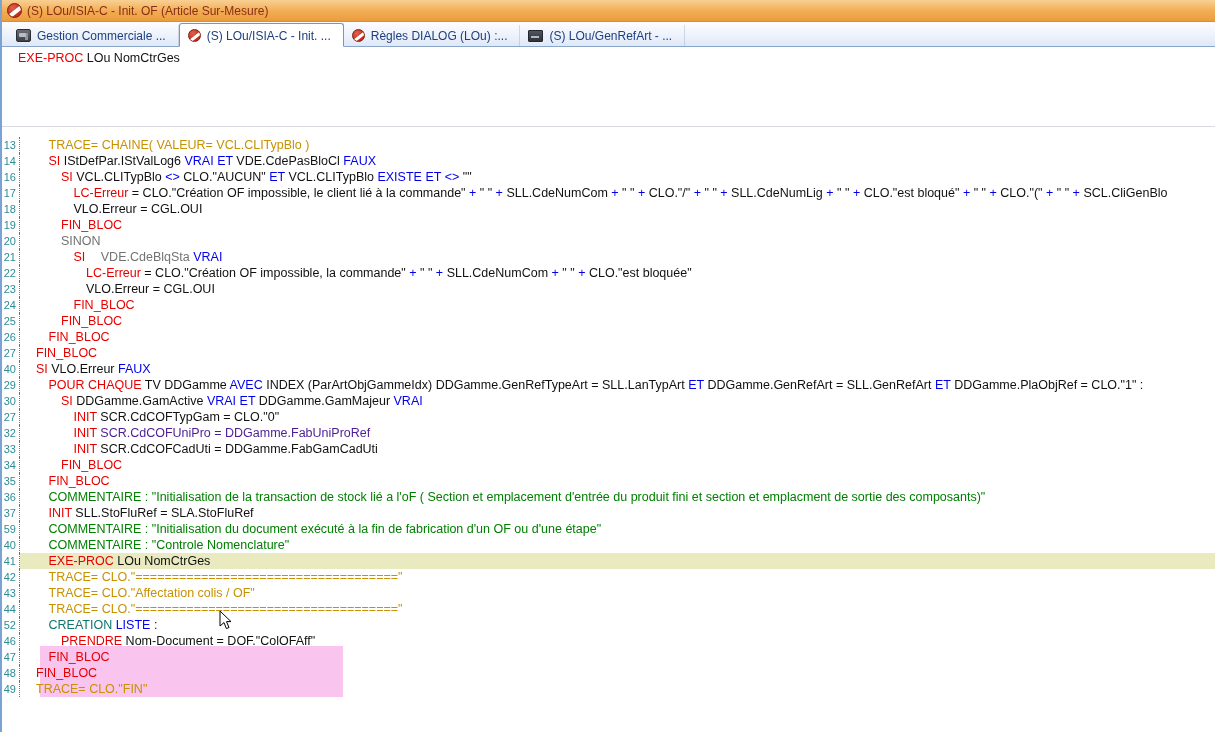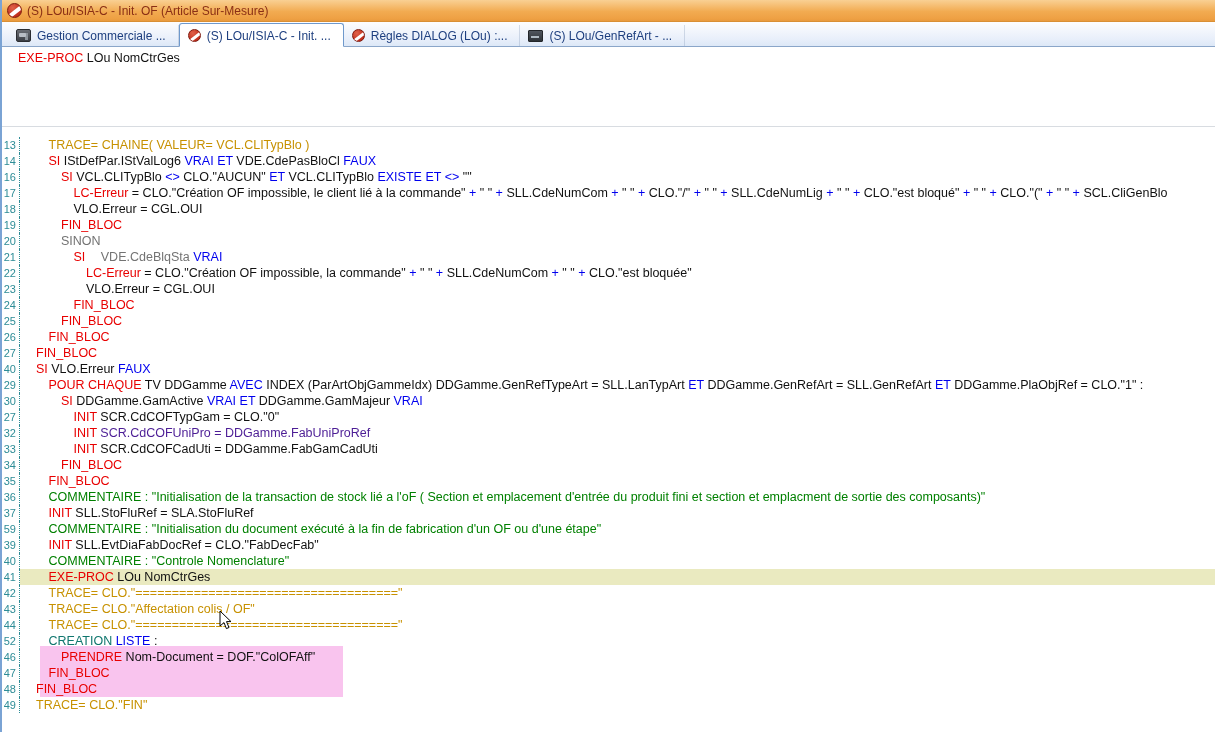--- a/index.html
+++ b/index.html
@@ -114,21 +114,20 @@
     <div class="row"><span class="lnum">29</span><span class="ltext" style="padding-left: 28.5px;"><span style="color: rgb(232, 0, 0);">POUR CHAQUE</span><span style="color: rgb(17, 17, 17);"> TV DDGamme </span><span style="color: rgb(0, 0, 238);">AVEC</span><span style="color: rgb(17, 17, 17);"> INDEX (ParArtObjGammeIdx) DDGamme.GenRefTypeArt = SLL.LanTypArt </span><span style="color: rgb(0, 0, 238);">ET</span><span style="color: rgb(17, 17, 17);"> DDGamme.GenRefArt = SLL.GenRefArt </span><span style="color: rgb(0, 0, 238);">ET</span><span style="color: rgb(17, 17, 17);"> DDGamme.PlaObjRef = CLO."1" :</span></span></div>
     <div class="row"><span class="lnum">30</span><span class="ltext" style="padding-left: 41px;"><span style="color: rgb(232, 0, 0);">SI</span><span style="color: rgb(17, 17, 17);"> DDGamme.GamActive </span><span style="color: rgb(0, 0, 238);">VRAI</span><span style="color: rgb(17, 17, 17);"> </span><span style="color: rgb(0, 0, 238);">ET</span><span style="color: rgb(17, 17, 17);"> DDGamme.GamMajeur </span><span style="color: rgb(0, 0, 238);">VRAI</span></span></div>
     <div class="row"><span class="lnum">27</span><span class="ltext" style="padding-left: 53.5px;"><span style="color: rgb(232, 0, 0);">INIT</span><span style="color: rgb(17, 17, 17);"> SCR.CdCOFTypGam = CLO."0"</span></span></div>
     <div class="row"><span class="lnum">32</span><span class="ltext" style="padding-left: 53.5px;"><span style="color: rgb(232, 0, 0);">INIT</span><span style="color: #4c1d95;"> SCR.CdCOFUniPro = DDGamme.FabUniProRef</span></span></div>
     <div class="row"><span class="lnum">33</span><span class="ltext" style="padding-left: 53.5px;"><span style="color: rgb(232, 0, 0);">INIT</span><span style="color: rgb(17, 17, 17);"> SCR.CdCOFCadUti = DDGamme.FabGamCadUti</span></span></div>
     <div class="row"><span class="lnum">34</span><span class="ltext" style="padding-left: 41px;"><span style="color: rgb(232, 0, 0);">FIN_BLOC</span></span></div>
     <div class="row"><span class="lnum">35</span><span class="ltext" style="padding-left: 28.5px;"><span style="color: rgb(232, 0, 0);">FIN_BLOC</span></span></div>
     <div class="row"><span class="lnum">36</span><span class="ltext" style="padding-left: 28.5px;"><span style="color: rgb(0, 128, 0);">COMMENTAIRE : "Initialisation de la transaction de stock lié a l'oF ( Section et emplacement d'entrée du produit fini et section et emplacment de sortie des composants)"</span></span></div>
     <div class="row"><span class="lnum">37</span><span class="ltext" style="padding-left: 28.5px;"><span style="color: rgb(232, 0, 0);">INIT</span><span style="color: rgb(17, 17, 17);"> SLL.StoFluRef = SLA.StoFluRef</span></span></div>
     <div class="row"><span class="lnum">59</span><span class="ltext" style="padding-left: 28.5px;"><span style="color: rgb(0, 128, 0);">COMMENTAIRE : "Initialisation du document exécuté à la fin de fabrication d'un OF ou d'une étape"</span></span></div>
-    <div class="row"><span class="lnum">39</span><span class="ltext" style="padding-left: 28.5px;"><span style="color: rgb(232, 0, 0);">INIT</span><span style="color: rgb(17, 17, 17);"> SLL.EvtDiaFabDocRef = CLO."FabDecFab"</span></span></div>
     <div class="row"><span class="lnum">40</span><span class="ltext" style="padding-left: 28.5px;"><span style="color: rgb(0, 128, 0);">COMMENTAIRE : "Controle Nomenclature"</span></span></div>
     <div class="row cur"><span class="lnum">41</span><span class="ltext" style="padding-left: 28.5px;"><span style="color: rgb(232, 0, 0);">EXE-PROC</span><span style="color: rgb(17, 17, 17);"> LOu NomCtrGes</span></span></div>
     <div class="row"><span class="lnum">42</span><span class="ltext" style="padding-left: 28.5px;"><span style="color: rgb(199, 145, 0);">TRACE= CLO."===================================="</span></span></div>
     <div class="row"><span class="lnum">43</span><span class="ltext" style="padding-left: 28.5px;"><span style="color: rgb(199, 145, 0);">TRACE= CLO."Affectation colis / OF"</span></span></div>
     <div class="row"><span class="lnum">44</span><span class="ltext" style="padding-left: 28.5px;"><span style="color: rgb(199, 145, 0);">TRACE= CLO."===================================="</span></span></div>
     <div class="row"><span class="lnum">52</span><span class="ltext" style="padding-left: 28.5px;"><span style="color: #0f766e;">CREATION</span><span style="color: rgb(17, 17, 17);"> </span><span style="color: rgb(0, 0, 238);">LISTE</span><span style="color: rgb(17, 17, 17);"> :</span></span></div>
     <div class="row"><span class="lnum">46</span><span class="ltext" style="padding-left: 41px;"><span style="color: rgb(232, 0, 0);">PRENDRE</span><span style="color: rgb(17, 17, 17);"> Nom-Document = DOF."ColOFAff"</span></span></div>
     <div class="row"><span class="lnum">47</span><span class="ltext" style="padding-left: 28.5px;"><span style="color: rgb(232, 0, 0);">FIN_BLOC</span></span></div>
     <div class="row"><span class="lnum">48</span><span class="ltext" style="padding-left: 16px;"><span style="color: rgb(232, 0, 0);">FIN_BLOC</span></span></div>
     <div class="row"><span class="lnum">49</span><span class="ltext" style="padding-left: 16px;"><span style="color: rgb(199, 145, 0);">TRACE= CLO."FIN"</span></span></div>

